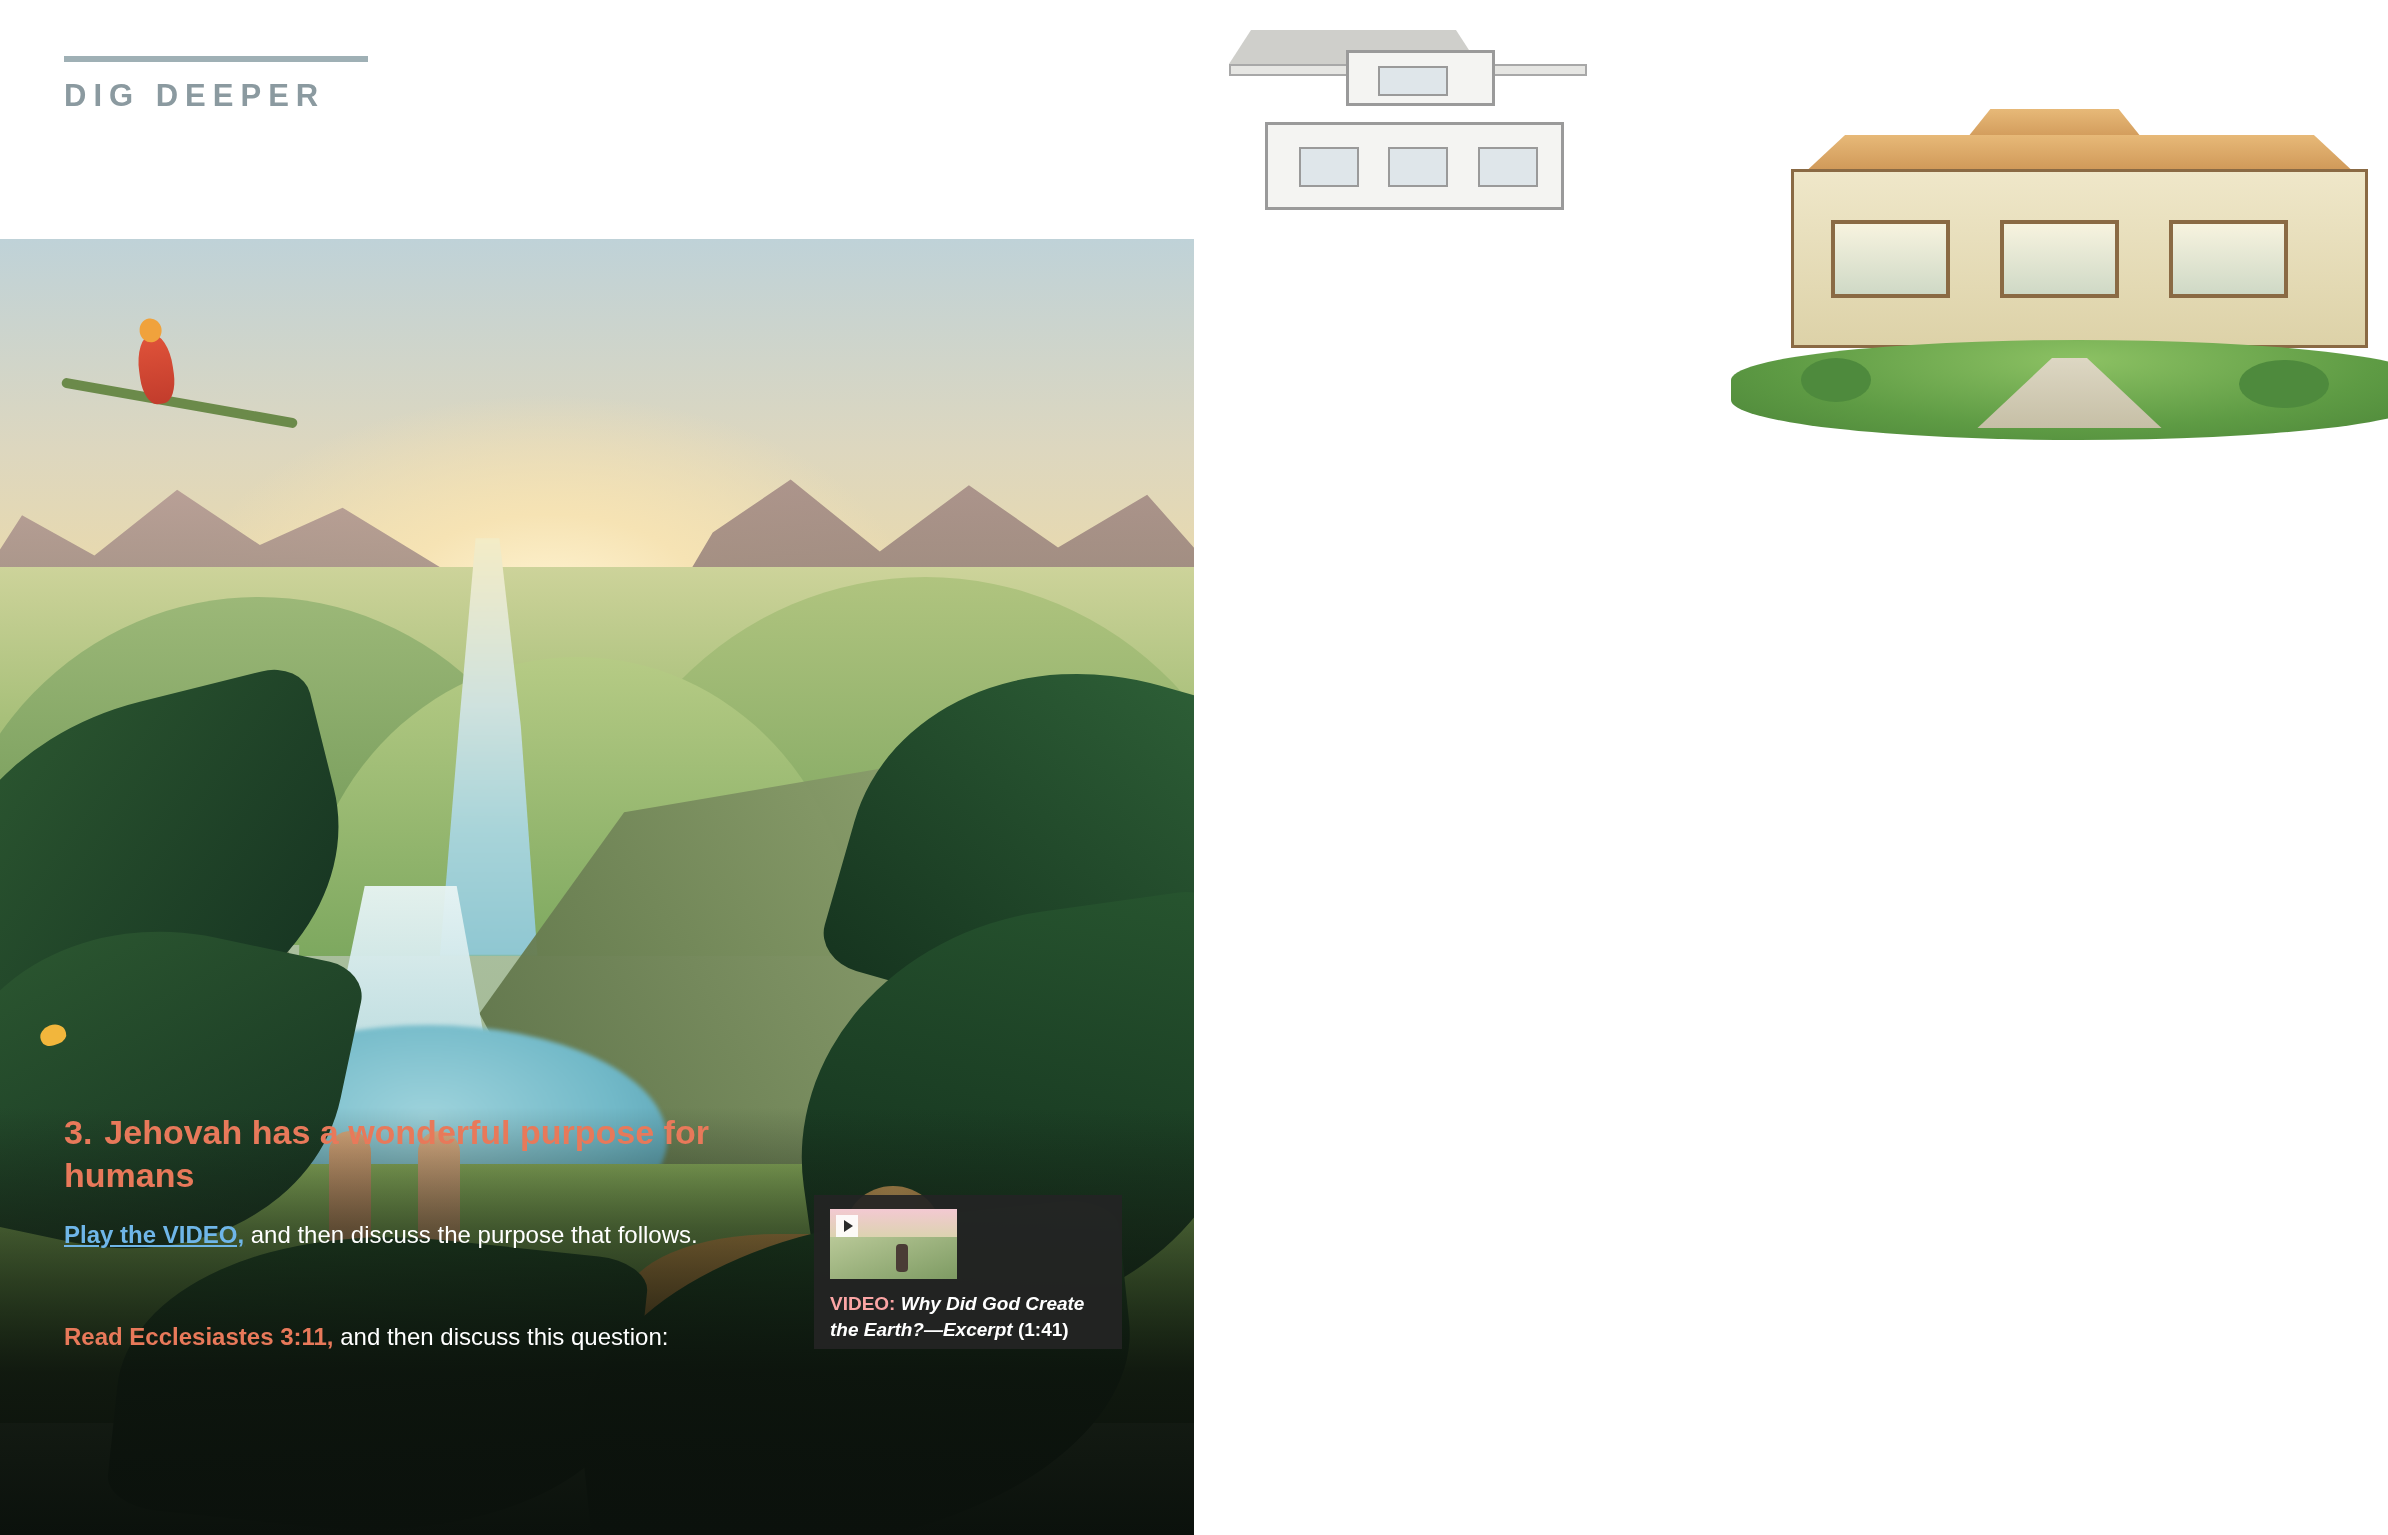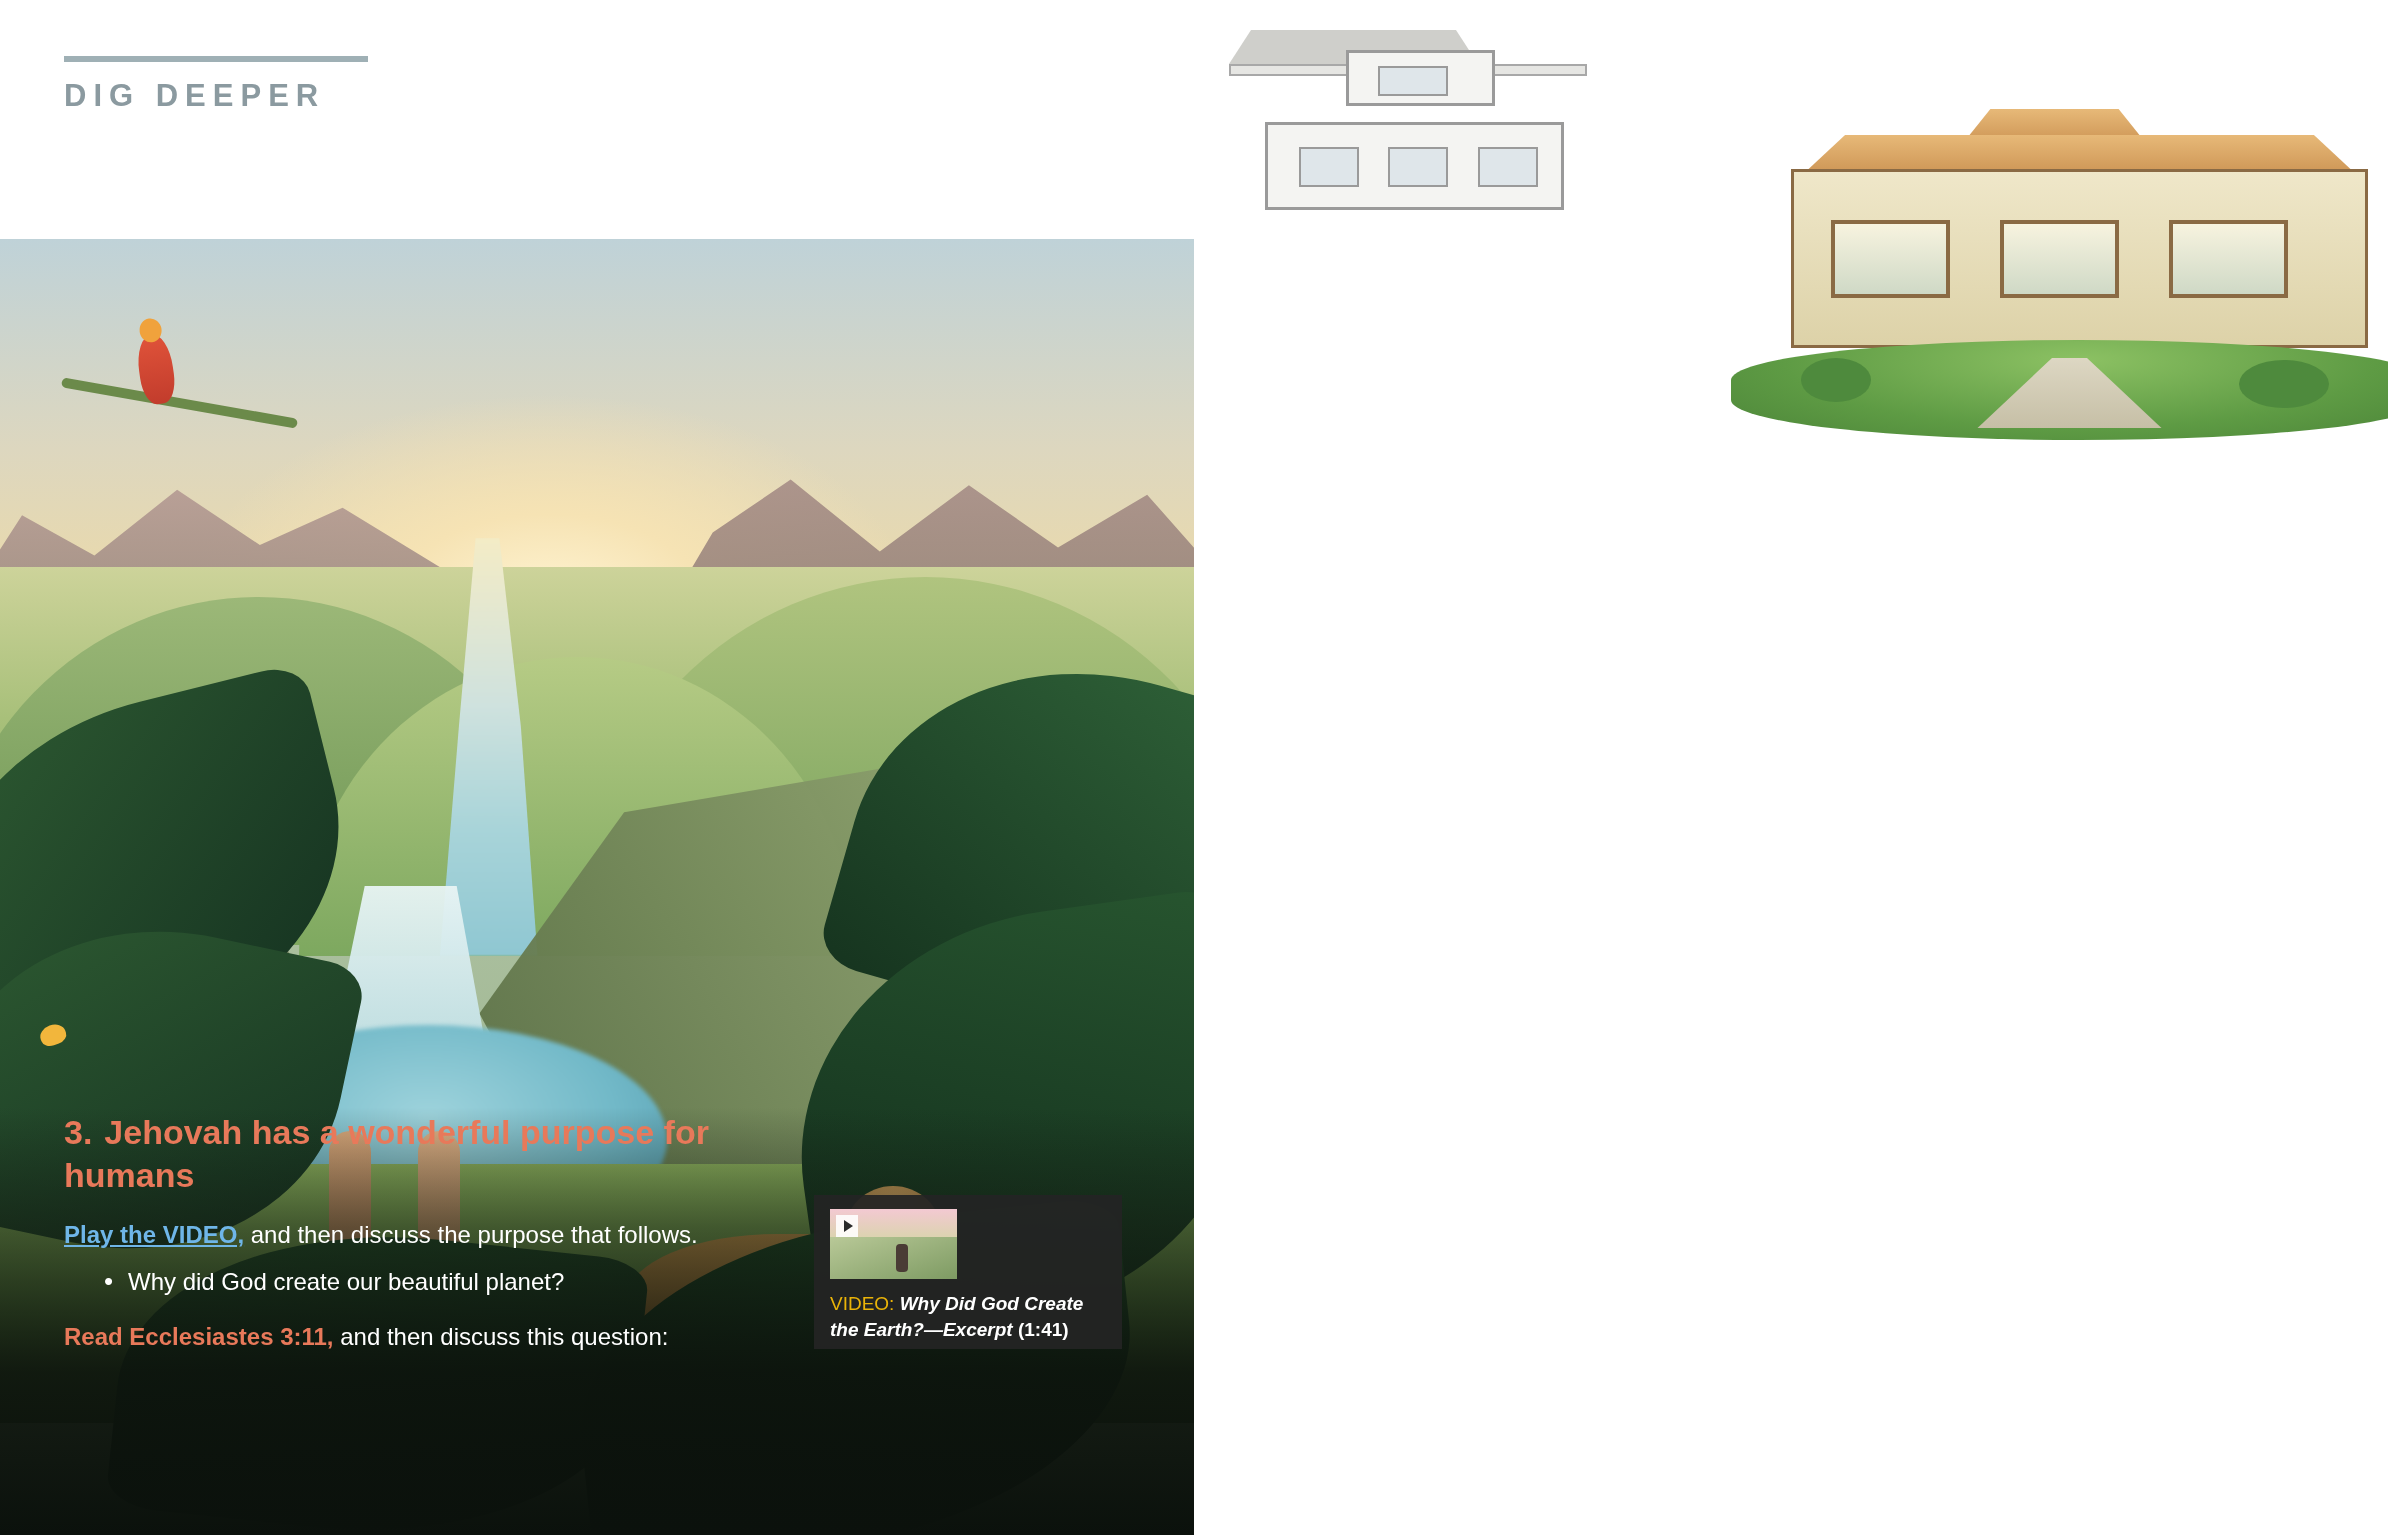--- a/index.html
+++ b/index.html
@@ -210,21 +210,21 @@
     display:flex; align-items:center; justify-content:center;
   }
   .playbtn:after{
     content:""; width:0;height:0;border-left:9px solid #2a2a2a;
     border-top:6px solid transparent;border-bottom:6px solid transparent;
     margin-left:2px;
   }
   .vcap {
     margin-top:12px; font-size:19px; line-height:1.35; color:#ffffff;
   }
-  .vcap .vlabel { color:#eab308; font-weight:normal; }
+  .vcap .vlabel { color:#fca5a5; font-weight:bold; }
   .vcap .vtitle { font-style: italic; font-weight:bold; }
   .vcap .vdur { font-weight:bold; }
 
   
   .right {
     position: relative;
     width: 1194px;
     height: 1535px;
     background: #ffffff;
   }
@@ -307,23 +307,20 @@
     </div>
 
     <div class="heading3">
       <span class="num">3.</span><span>Jehovah has a wonderful purpose for humans</span>
     </div>
 
     <div class="l-body l-line-play">
       <b>Play the VIDEO,</b><span> and then discuss the purpose that follows.</span>
     </div>
 
-    <div class="bullets1">
-      <div class="bullet">Why did God create our beautiful planet?</div>
-    </div>
 
     <div class="l-body l-line-read">
       <b>Read Ecclesiastes 3:11,</b><span> and then discuss this question:</span>
     </div>
 
 
     <div class="videocard-dark">
       <div class="thumb">
         <div class="sky2"></div>
         <div class="fig"></div>

